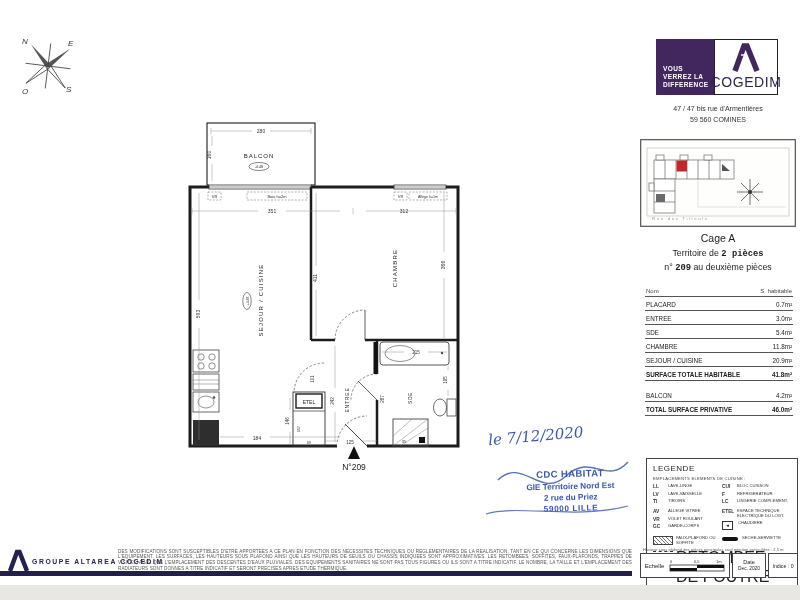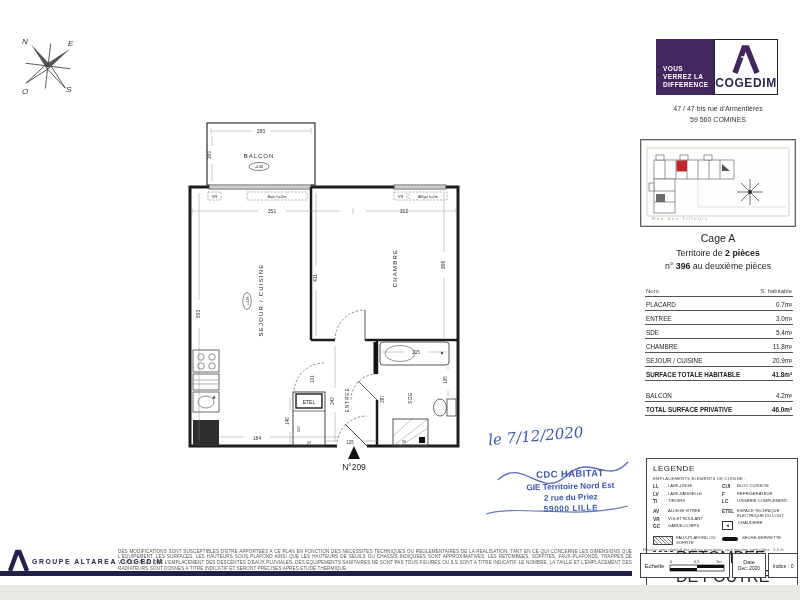--- a/index.html
+++ b/index.html
@@ -7,28 +7,28 @@
         font-family:"Liberation Sans", sans-serif;color:#222;}
   .abs{position:absolute;}
 
   
   .logo-row{display:flex;}
   .logo-left{width:58px;height:56px;background:#42265e;color:#fff;display:flex;
              flex-direction:column;justify-content:flex-end;padding:0 0 6px 7px;box-sizing:border-box;}
   .logo-left span{font-size:6.5px;font-weight:bold;letter-spacing:.4px;line-height:1.25;}
   .logo-right{width:64px;height:56px;background:#fff;border:1.5px solid #222;box-sizing:border-box;
               display:flex;flex-direction:column;align-items:center;justify-content:flex-end;padding-bottom:4px;}
-  .logo-right .brandname{font-size:12px;font-weight:bold;letter-spacing:.6px;color:#2c2752;}
+  .logo-right .brandname{font-size:14px;font-weight:normal;letter-spacing:.6px;color:#2c2752;}
   .address{width:170px;text-align:center;font-size:7px;color:#333;line-height:1.5;}
 
   
   .unitinfo{width:180px;text-align:center;color:#1b1b1b;}
   .unitinfo .cage{font-size:10.5px;margin-bottom:3px;}
   .unitinfo .l{font-size:8.8px;line-height:1.45;}
-  .unitinfo b{font-weight:bold;}
+  .unitinfo b{font-weight:bold;font-family:Liberation Mono, monospace;}
 
   
   .stable{width:148px;font-size:6.3px;color:#222;}
   .srow{display:flex;justify-content:space-between;align-items:flex-end;
         border-bottom:0.8px solid #555;padding:3.5px 1px 2.5px 1px;}
   .srow.head{color:#444;font-size:6px;border-bottom:0.8px solid #555;}
   .srow.bold{font-weight:bold;}
   .srow.gap{margin-top:7px;}
   .sval{white-space:nowrap;}
 
@@ -151,21 +151,21 @@
       <line x1="101" y1="44" x2="119" y2="62"></line>
         <line x1="119" y1="44" x2="101" y2="62"></line>
       <circle cx="110" cy="53" r="1.6" fill="#333"></circle>
     </g>
     <text x="12" y="81" font-size="4.4" letter-spacing="1.6" fill="#9a9a95">Rue des Tilleuls</text>
   </svg>
 
   <div class="abs unitinfo" style="left:628px;top:232px;">
     <div class="cage">Cage A</div>
     <div class="l"><span>Territoire de </span><b>2 pièces</b></div>
-    <div class="l"><span>n° </span><b>396</b><span> au deuxième pièces</span></div>
+    <div class="l"><span>n° </span><b>209</b><span> au deuxième pièces</span></div>
   </div>
 
   <div class="abs stable" style="left:645px;top:284px;">
     <div class="srow head">
       <span>Nom</span>
       <span>S. habitable</span>
     </div>
     <div class="srow">
         <span>PLACARD</span>
         <span class="sval"><span>0.7</span><span>m²</span></span>

